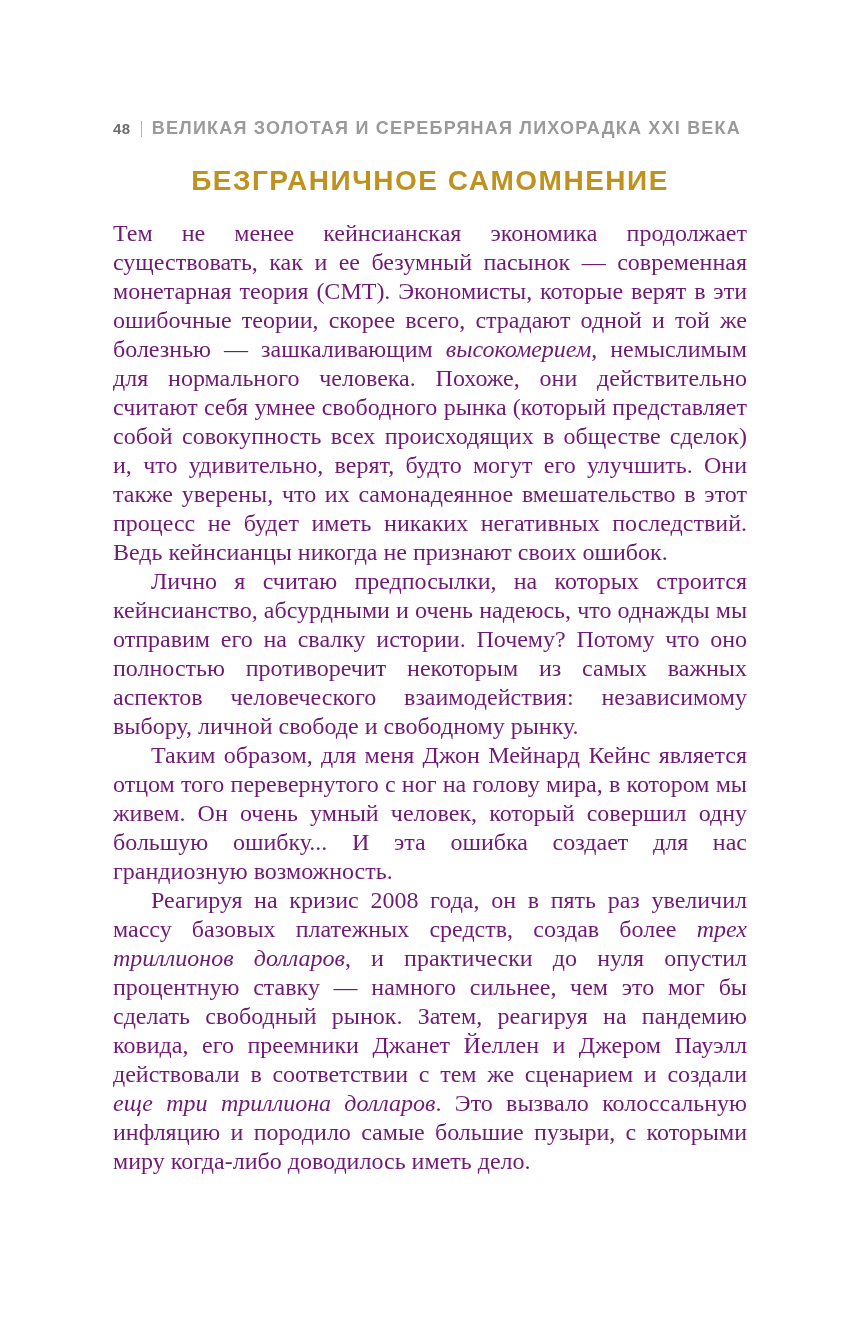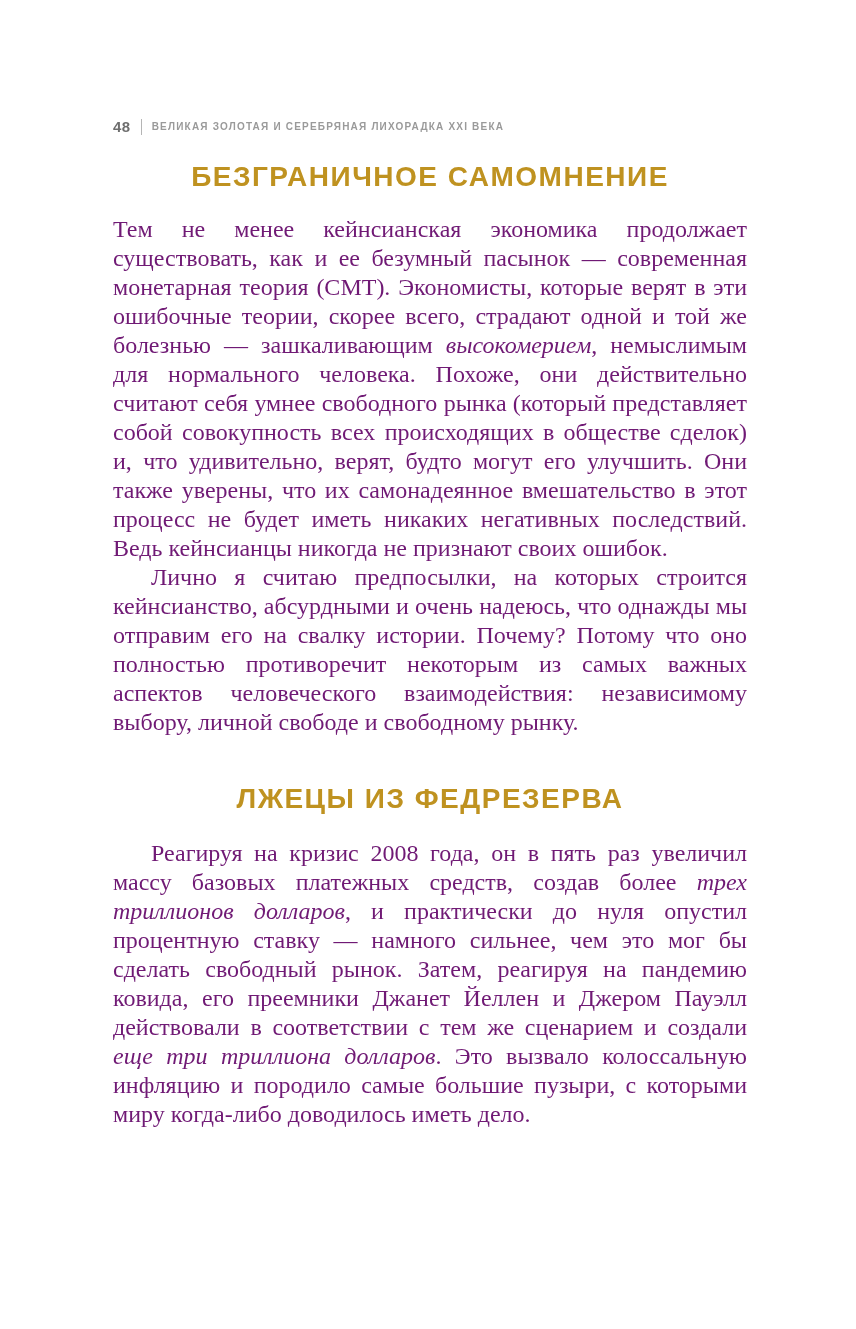--- a/index.html
+++ b/index.html
@@ -32,21 +32,21 @@
     color: #6e6e6e;
     letter-spacing: 0.5px;
   }
   .rh-divider {
     width: 1px;
     height: 16px;
     background: #b5b5b5;
     margin: 0 10px;
   }
   .rh-title {
-    font-size: 10px;
+    font-size: 18px;
     font-weight: bold;
     color: #9a9a9a;
     letter-spacing: 1.2px;
     text-transform: uppercase;
   }
   .section-heading {
     font-family: "Liberation Sans", sans-serif;
     font-weight: bold;
     text-align: center;
     font-size: 28px;
@@ -74,19 +74,19 @@
     <div class="running-head">
       <span class="page-num">48</span>
       <span class="rh-divider"></span>
       <span class="rh-title">ВЕЛИКАЯ ЗОЛОТАЯ И СЕРЕБРЯНАЯ ЛИХОРАДКА XXI ВЕКА</span>
     </div>
 
     <h1 class="section-heading heading-1">БЕЗГРАНИЧНОЕ САМОМНЕНИЕ</h1>
 
     <p class="body-par"><span>Тем не менее кейнсианская экономика продолжает существовать, как и ее безумный пасынок — современная монетарная теория (СМТ). Экономисты, которые верят в эти ошибочные теории, скорее всего, страдают одной и той же болезнью — зашкаливающим </span><span class="it">высокомерием</span><span>, немыслимым для нормального человека. Похоже, они действительно считают себя умнее свободного рынка (который представляет собой совокупность всех происходящих в обществе сделок) и, что удивительно, верят, будто могут его улучшить. Они также уверены, что их самонадеянное вмешательство в этот процесс не будет иметь никаких негативных последствий. Ведь кейнсианцы никогда не признают своих ошибок.</span></p>
     <p class="body-par ind"><span>Лично я считаю предпосылки, на которых строится кейнсианство, абсурдными и очень надеюсь, что однажды мы отправим его на свалку истории. Почему? Потому что оно полностью противоречит некоторым из самых важных аспектов человеческого взаимодействия: независимому выбору, личной свободе и свободному рынку.</span></p>
+    <p class="body-par ind"><span>Таким образом, для меня Джон Мейнард Кейнс является отцом того перевернутого с ног на голову мира, в котором мы живем. Он очень умный человек, который совершил одну большую ошибку... И эта ошибка создает для нас грандиозную возможность.</span></p>
 
-    <h2 class="section-heading heading-2">ЛЖЕЦЫ ИЗ ФЕДРЕЗЕРВА</h2>
 
     <p class="body-par ind"><span>Реагируя на кризис 2008 года, он в пять раз увеличил массу базовых платежных средств, создав более </span><span class="it">трех триллионов долларов</span><span>, и практически до нуля опустил процентную ставку — намного сильнее, чем это мог бы сделать свободный рынок. Затем, реагируя на пандемию ковида, его преемники Джанет Йеллен и Джером Пауэлл действовали в соответствии с тем же сценарием и создали </span><span class="it">еще три триллиона долларов</span><span>. Это вызвало колоссальную инфляцию и породило самые большие пузыри, с которыми миру когда-либо доводилось иметь дело.</span></p>
 
   </div>
 </div>
 
 </body></html>

